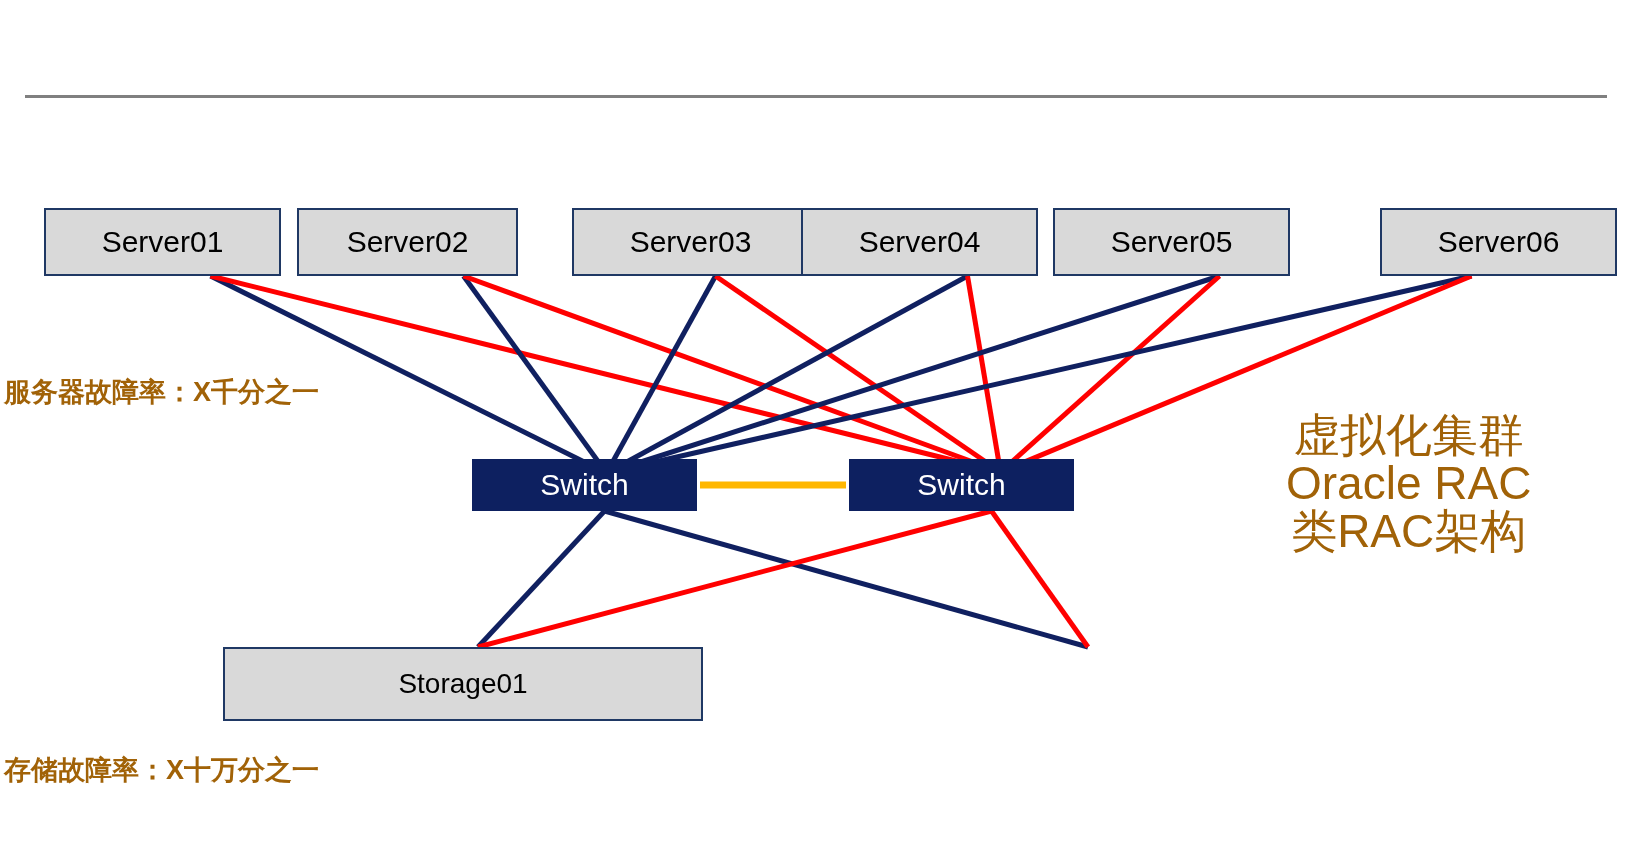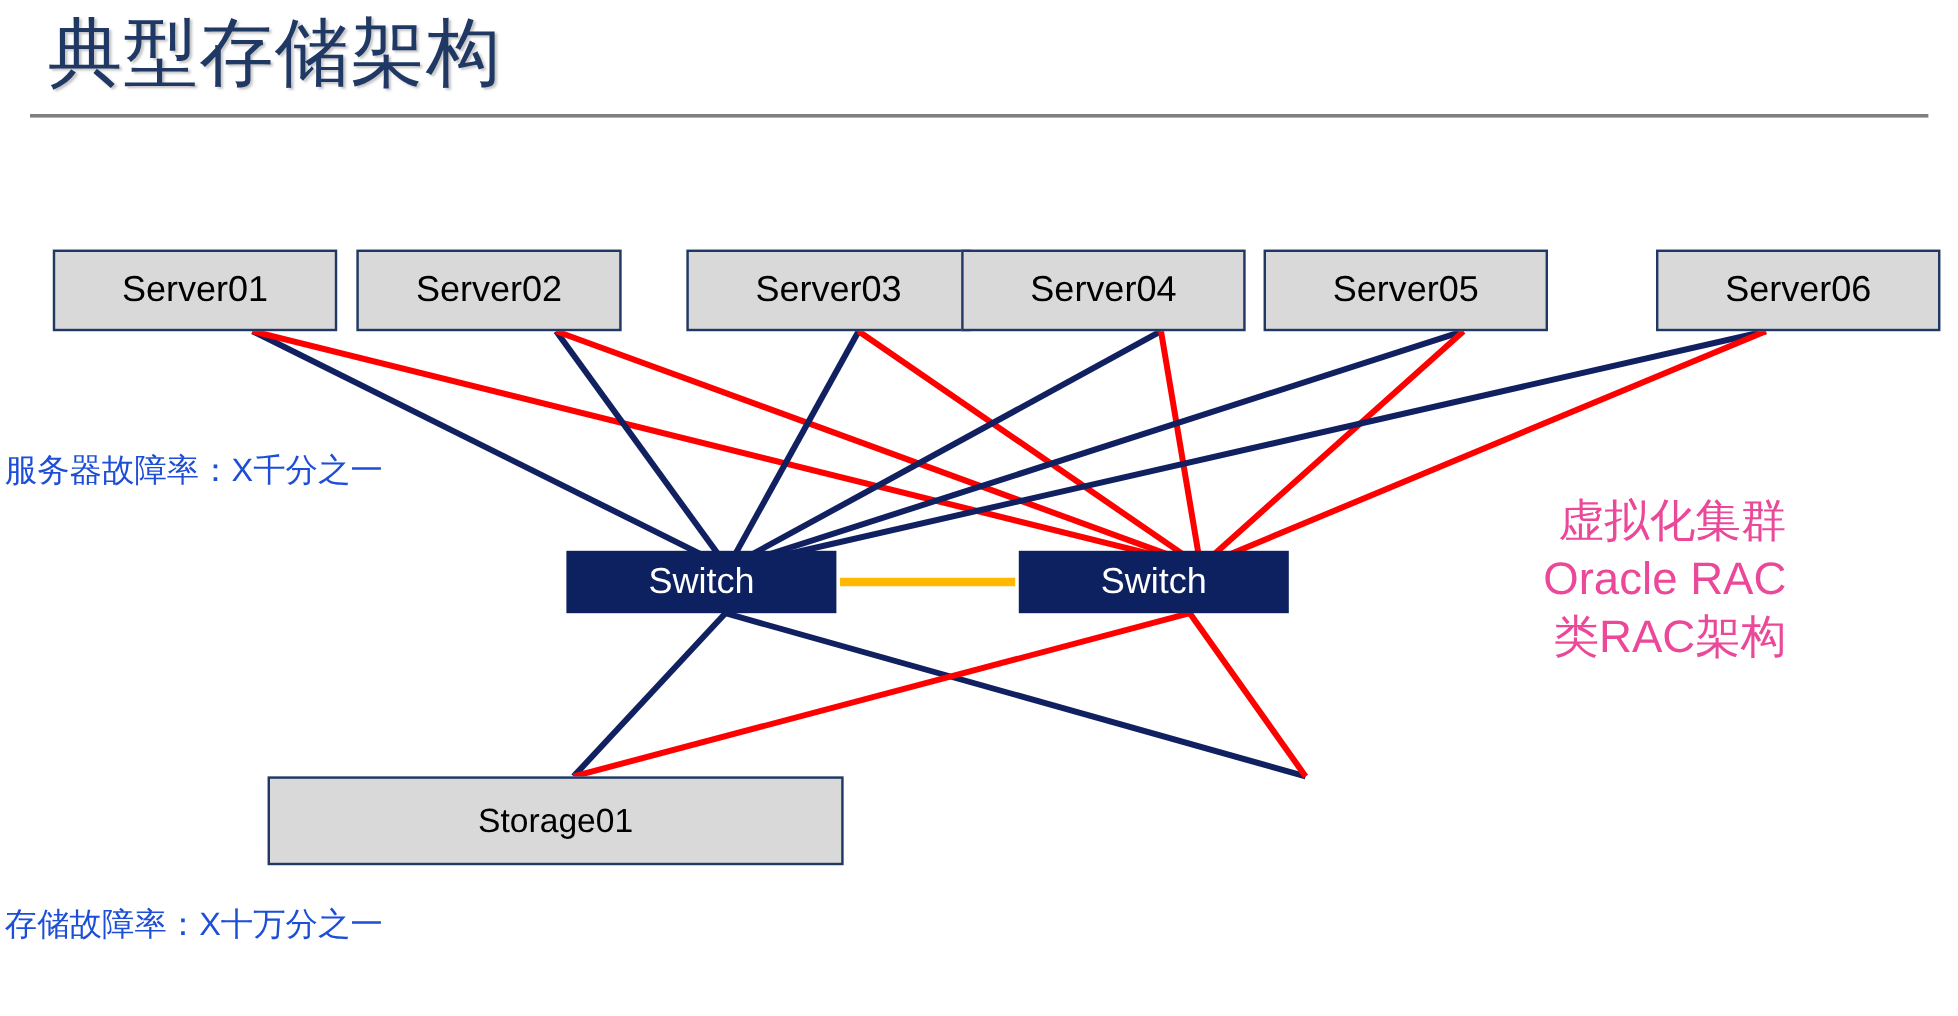--- a/index.html
+++ b/index.html
@@ -61,38 +61,38 @@
     border:2px solid #1f3864;
     font-size:28px;
     color:#000000;
     height:74px;
   }
 
   
   .note{
     position:absolute;
     font-size:27px;
-    color:#1d4ed8;
+    color:#a16207;
     white-space:nowrap;
+    font-weight:bold;
   }
   .side-note{
     position:absolute;
-    font-size:38px;
+    font-size:46px;
     line-height:48px;
-    color:#ec4899;
+    color:#a16207;
     white-space:nowrap;
-    text-align:right;
+    text-align:center;
   }
 </style>
 </head>
 <body>
 
 <div id="slide">
 
-  <div class="title">典型存储架构</div>
   <div class="title-rule"></div>
 
   <svg id="wires" viewBox="0 0 1632 847" preserveAspectRatio="none">
       <line x1="210.5" y1="276" x2="606.5" y2="473" stroke="#102060" stroke-width="5" stroke-linecap="butt"></line>
       <line x1="210.5" y1="276" x2="1000.5" y2="472" stroke="#ff0000" stroke-width="5" stroke-linecap="butt"></line>
       <line x1="463.5" y1="276" x2="606.5" y2="473" stroke="#102060" stroke-width="5" stroke-linecap="butt"></line>
       <line x1="463.5" y1="276" x2="1000.5" y2="472" stroke="#ff0000" stroke-width="5" stroke-linecap="butt"></line>
       <line x1="715.5" y1="276" x2="606.5" y2="473" stroke="#102060" stroke-width="5" stroke-linecap="butt"></line>
       <line x1="715.5" y1="276" x2="1000.5" y2="472" stroke="#ff0000" stroke-width="5" stroke-linecap="butt"></line>
       <line x1="967.5" y1="276" x2="606.5" y2="473" stroke="#102060" stroke-width="5" stroke-linecap="butt"></line>

